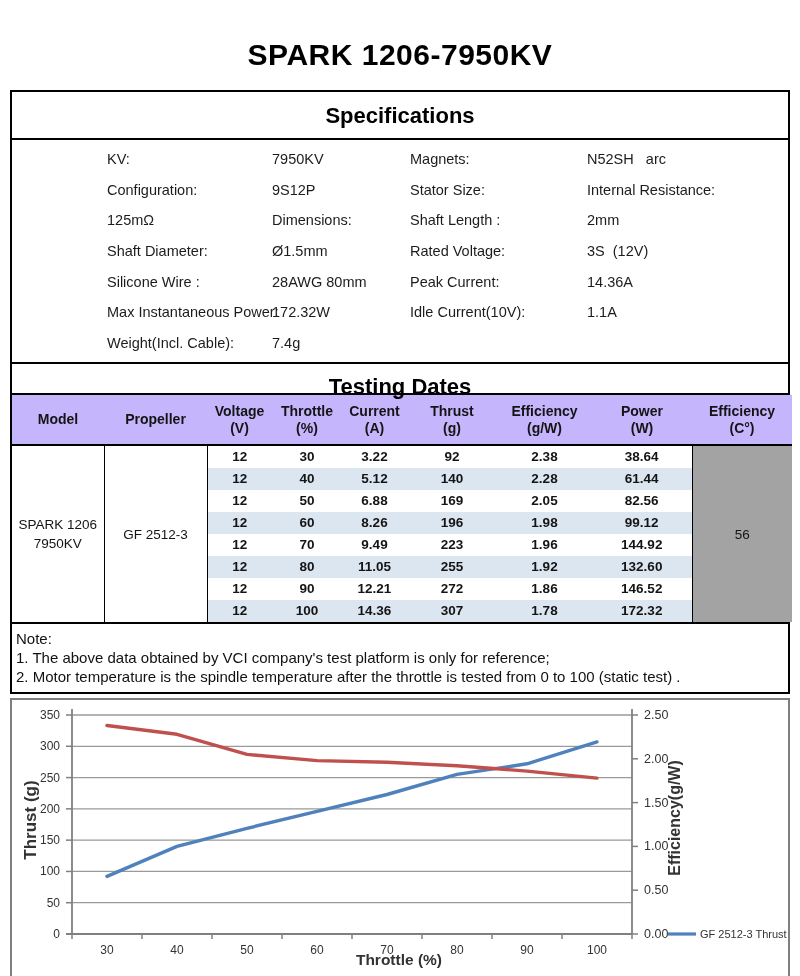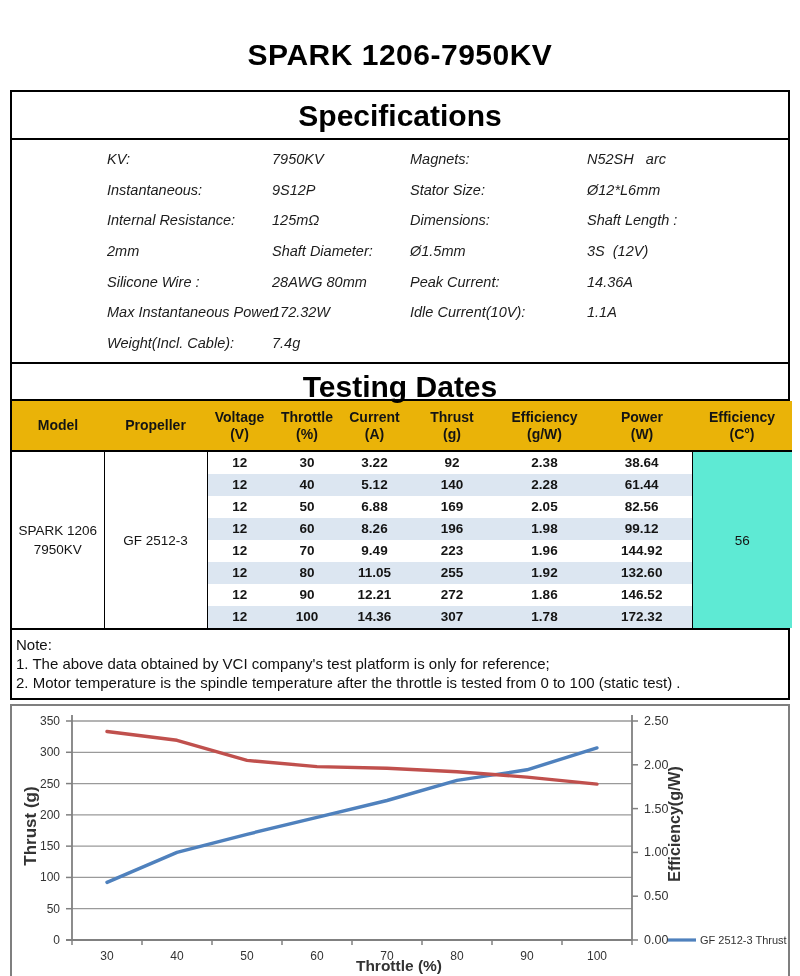--- a/index.html
+++ b/index.html
@@ -14,49 +14,49 @@
   
   .main-title {
     height:74px; display:flex; align-items:center; justify-content:center;
     font-size:30px; font-weight:700; letter-spacing:0.5px; color:#000;
   }
 
   
   .box { border:2px solid #000; margin-top:-2px; background:#fff; }
 
   .sec-title {
-    text-align:center; font-size:30px; font-weight:700; color:#000;
+    text-align:center; font-size:22px; font-weight:700; color:#000;
   }
   .spec-title-row { height:48px; line-height:48px; border-bottom:2px solid #000; }
-  .testing-title-row { height:37px; line-height:45px; border-bottom:2px solid #000; }
+  .testing-title-row { height:31px; line-height:45px; border-bottom:2px solid #000; }
 
   
   .spec-grid {
     display:grid;
     grid-template-columns:165px 138px 177px auto;
     padding:4px 0 4px 95px;
     height:222px;
     align-content:space-around;
-    font-size:14.5px; color:#1c1c1c;font-style:italic;
+    font-size:14.5px; color:#1c1c1c;
   }
   .spec-label, .spec-value { height:20px; line-height:20px; white-space:pre; }
 
   
   table.testing { width:100%; border-collapse:collapse; table-layout:fixed; }
   table.testing th, table.testing td {
     font-size:13.5px; color:#141414; text-align:center; padding:0;
   }
-  thead tr { background:#eab308; height:50px; }
+  thead tr { background:#c4b5fd; height:50px; }
   thead th { font-weight:700; border-bottom:2px solid #000; vertical-align:middle; }
   thead th .hl { line-height:17px; font-size:14px; }
   tbody tr { height:22px; }
   tbody td.num { line-height:22px;font-weight:bold; }
   tbody tr:nth-child(even) td.num { background:#dce6f1; }
   td.cell-model, td.cell-prop { border-right:1.5px solid #000; background:#fff; }
-  td.cell-temp { border-left:1.5px solid #000; background:#5eead4; }
+  td.cell-temp { border-left:1.5px solid #000; background:#a3a3a3; }
   td.cell-model div { line-height:19px; }
 
   
   .note-box { padding:5px 6px 6px 4px; font-size:15px; color:#111; }
   .note-box div { line-height:19px; }
 
   
   .chart-box {
     margin-top:4px; border:2px solid #7f7f7f; height:280px; position:relative;
     background:#fff;
@@ -70,31 +70,31 @@
 
   <div class="main-title">SPARK 1206-7950KV</div>
 
   <div class="box">
     <div class="spec-title-row sec-title">Specifications</div>
     <div class="spec-grid" id="spec-grid">
         <div class="spec-label">KV:</div>
         <div class="spec-value">7950KV</div>
         <div class="spec-label">Magnets:</div>
         <div class="spec-value">N52SH   arc</div>
-        <div class="spec-label">Instantaneous:</div>
+        <div class="spec-label">Configuration:</div>
         <div class="spec-value">9S12P</div>
         <div class="spec-label">Stator Size:</div>
-        <div class="spec-value">Ø12*L6mm</div>
         <div class="spec-label">Internal Resistance:</div>
         <div class="spec-value">125mΩ</div>
         <div class="spec-label">Dimensions:</div>
         <div class="spec-label">Shaft Length :</div>
         <div class="spec-value">2mm</div>
         <div class="spec-label">Shaft Diameter:</div>
         <div class="spec-value">Ø1.5mm</div>
+        <div class="spec-label">Rated Voltage:</div>
         <div class="spec-value">3S  (12V)</div>
         <div class="spec-label">Silicone Wire :</div>
         <div class="spec-value">28AWG 80mm</div>
         <div class="spec-label">Peak Current:</div>
         <div class="spec-value">14.36A</div>
         <div class="spec-label">Max Instantaneous Power:</div>
         <div class="spec-value">172.32W</div>
         <div class="spec-label">Idle Current(10V):</div>
         <div class="spec-value">1.1A</div>
         <div class="spec-label">Weight(Incl. Cable):</div>

